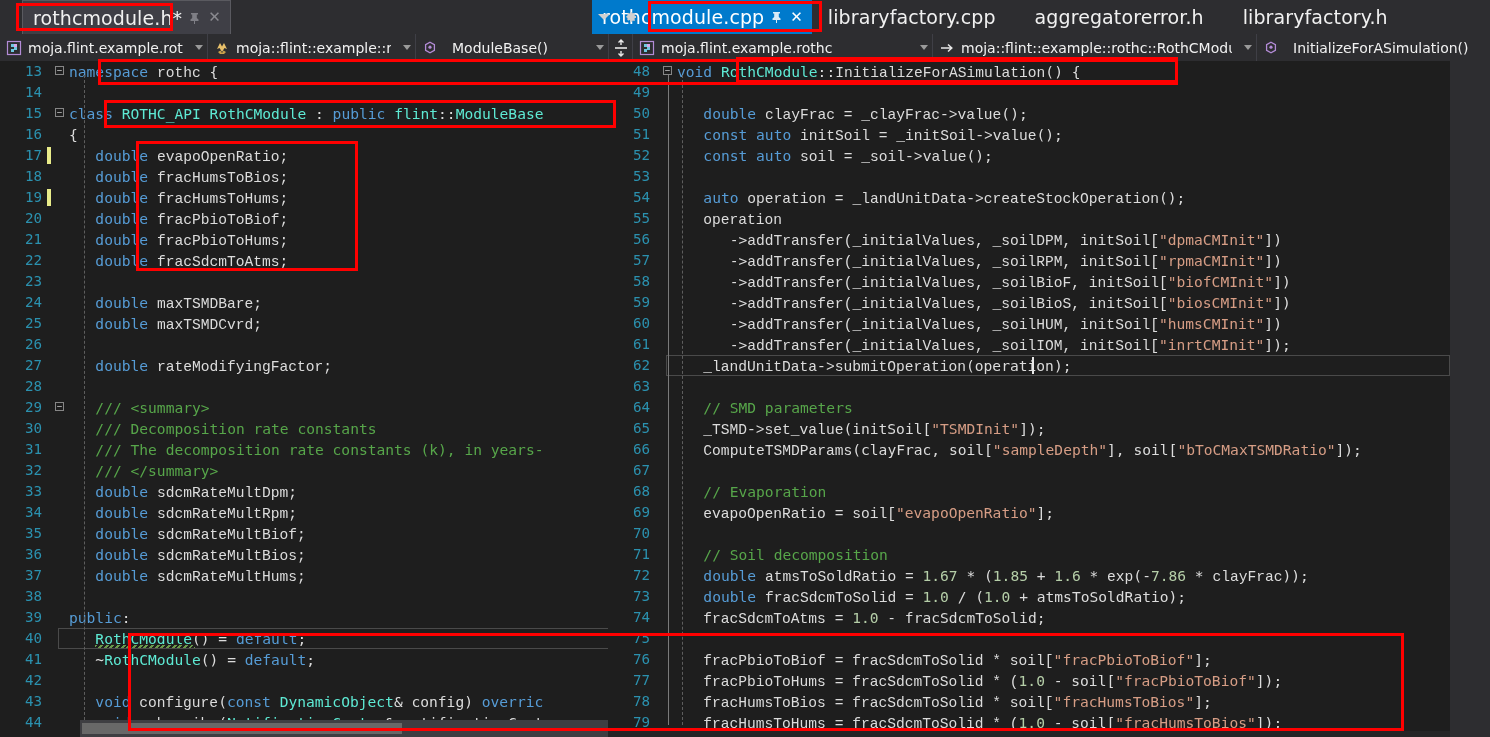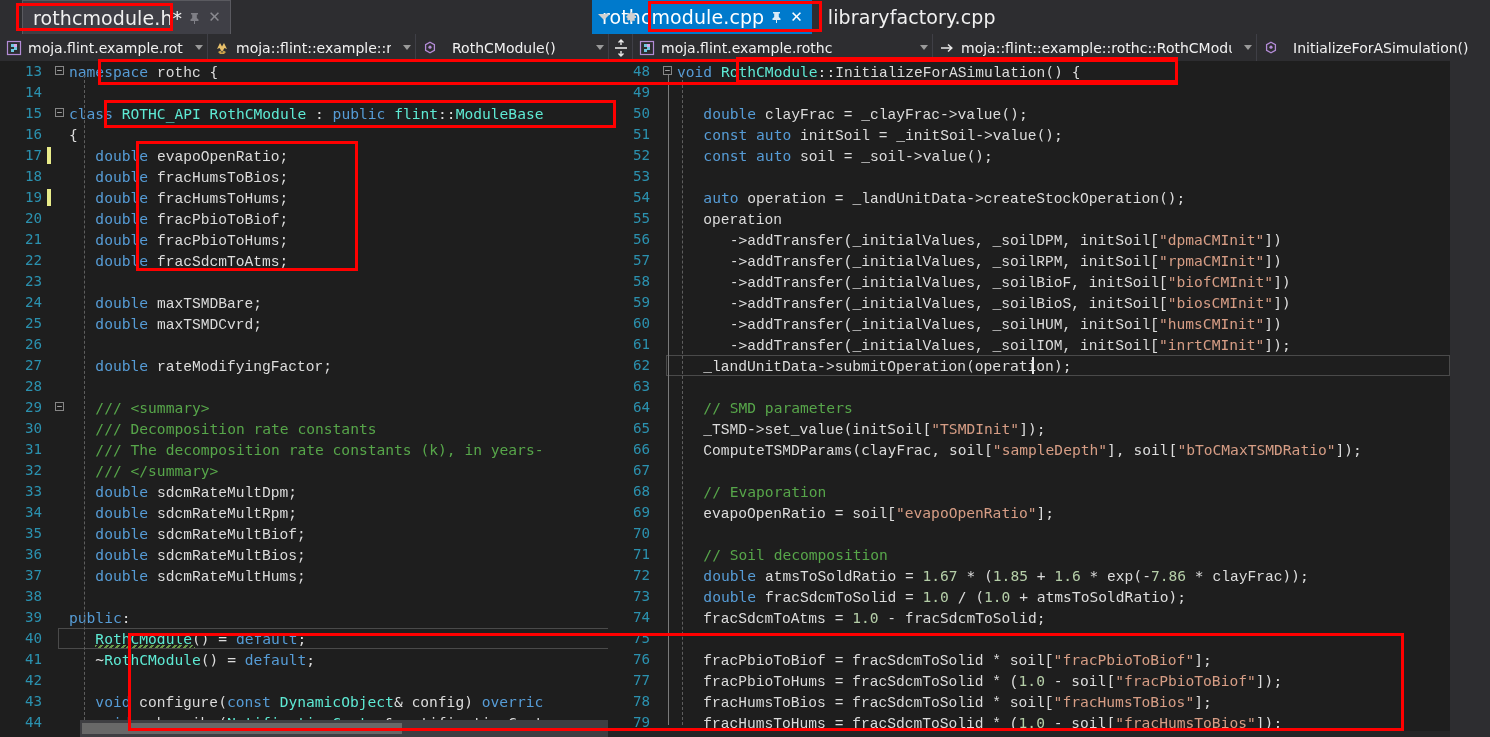--- a/index.html
+++ b/index.html
@@ -178,20 +178,26 @@
             <svg width="11" height="12" viewBox="0 0 11 12">
                 <path d="M2 1h7v1.5H7.8V6l1.7 1.4V9H6v3H5V9H1.5V7.4L3.2 6V2.5H2z" fill="#ffffff"></path>
               </svg>
           </span>
           <span class="close-ico">✕</span>
         </span>
       </div>
       <div class="tab plain" style="padding-left:16px">
         <span class="tname">libraryfactory.cpp</span>
       </div>
+      <div class="tab plain" style="padding-left:30px">
+        <span class="tname">aggregatorerror.h</span>
+      </div>
+      <div class="tab plain" style="padding-left:30px">
+        <span class="tname">libraryfactory.h</span>
+      </div>
     </div>
 
     <div class="tabstrip-right-ctl" style="right:auto; left:592px;">
       <span class="chev-dn"></span>
       <span class="gear">
         <svg width="16" height="16" viewBox="0 0 16 16">
           <path d="M8 5.2A2.8 2.8 0 1 0 8 10.8 2.8 2.8 0 0 0 8 5.2zm0 4.3A1.5 1.5 0 1 1 8 6.5a1.5 1.5 0 0 1 0 3z" fill="#d0d0d0"></path>
           <path d="M14 7h-1.1a4.9 4.9 0 0 0-.5-1.2l.8-.8-1.2-1.2-.8.8A4.9 4.9 0 0 0 10 4.1V3H8.3v1.1c-.43.09-.83.25-1.2.47l-.8-.8L5.1 4.9l.8.8c-.22.37-.38.77-.47 1.2H4.3v1.7h1.13c.09.43.25.83.47 1.2l-.8.8 1.2 1.2.8-.8c.37.22.77.38 1.2.47V13H10v-1.1c.43-.09.83-.25 1.2-.47l.8.8 1.2-1.2-.8-.8c.22-.37.38-.77.47-1.2H14z" fill="#d0d0d0"></path>
         </svg>
       </span>
@@ -221,21 +227,21 @@
         <span class="nlabel">moja::flint::example::rot</span>
         <span class="ncaret"></span>
       </div>
       <div class="navcombo" style="width:193px">
         <span class="nav-ico">
           <svg width="16" height="16" viewBox="0 0 16 16">
               <path d="M8 2.2l4.4 2.5v5.6L8 12.8 3.6 10.3V4.7z" fill="none" stroke="#b38bd6" stroke-width="1.3"></path>
               <circle cx="8" cy="7.2" r="1.6" fill="#b38bd6"></circle>
             </svg>
         </span>
-        <span class="nlabel" style="padding-left:8px">RothCModule()</span>
+        <span class="nlabel" style="padding-left:8px">ModuleBase()</span>
         <span class="ncaret"></span>
       </div>
       <div class="split-ico">
         <svg width="14" height="18" viewBox="0 0 14 18">
           <path d="M7 1v5M4.5 3.5L7 1l2.5 2.5" stroke="#e8e8e8" stroke-width="1.4" fill="none"></path>
           <path d="M1 9h12" stroke="#e8e8e8" stroke-width="1.6"></path>
           <path d="M7 17v-5M4.5 14.5L7 17l2.5-2.5" stroke="#e8e8e8" stroke-width="1.4" fill="none"></path>
         </svg>
       </div>
     </div>

